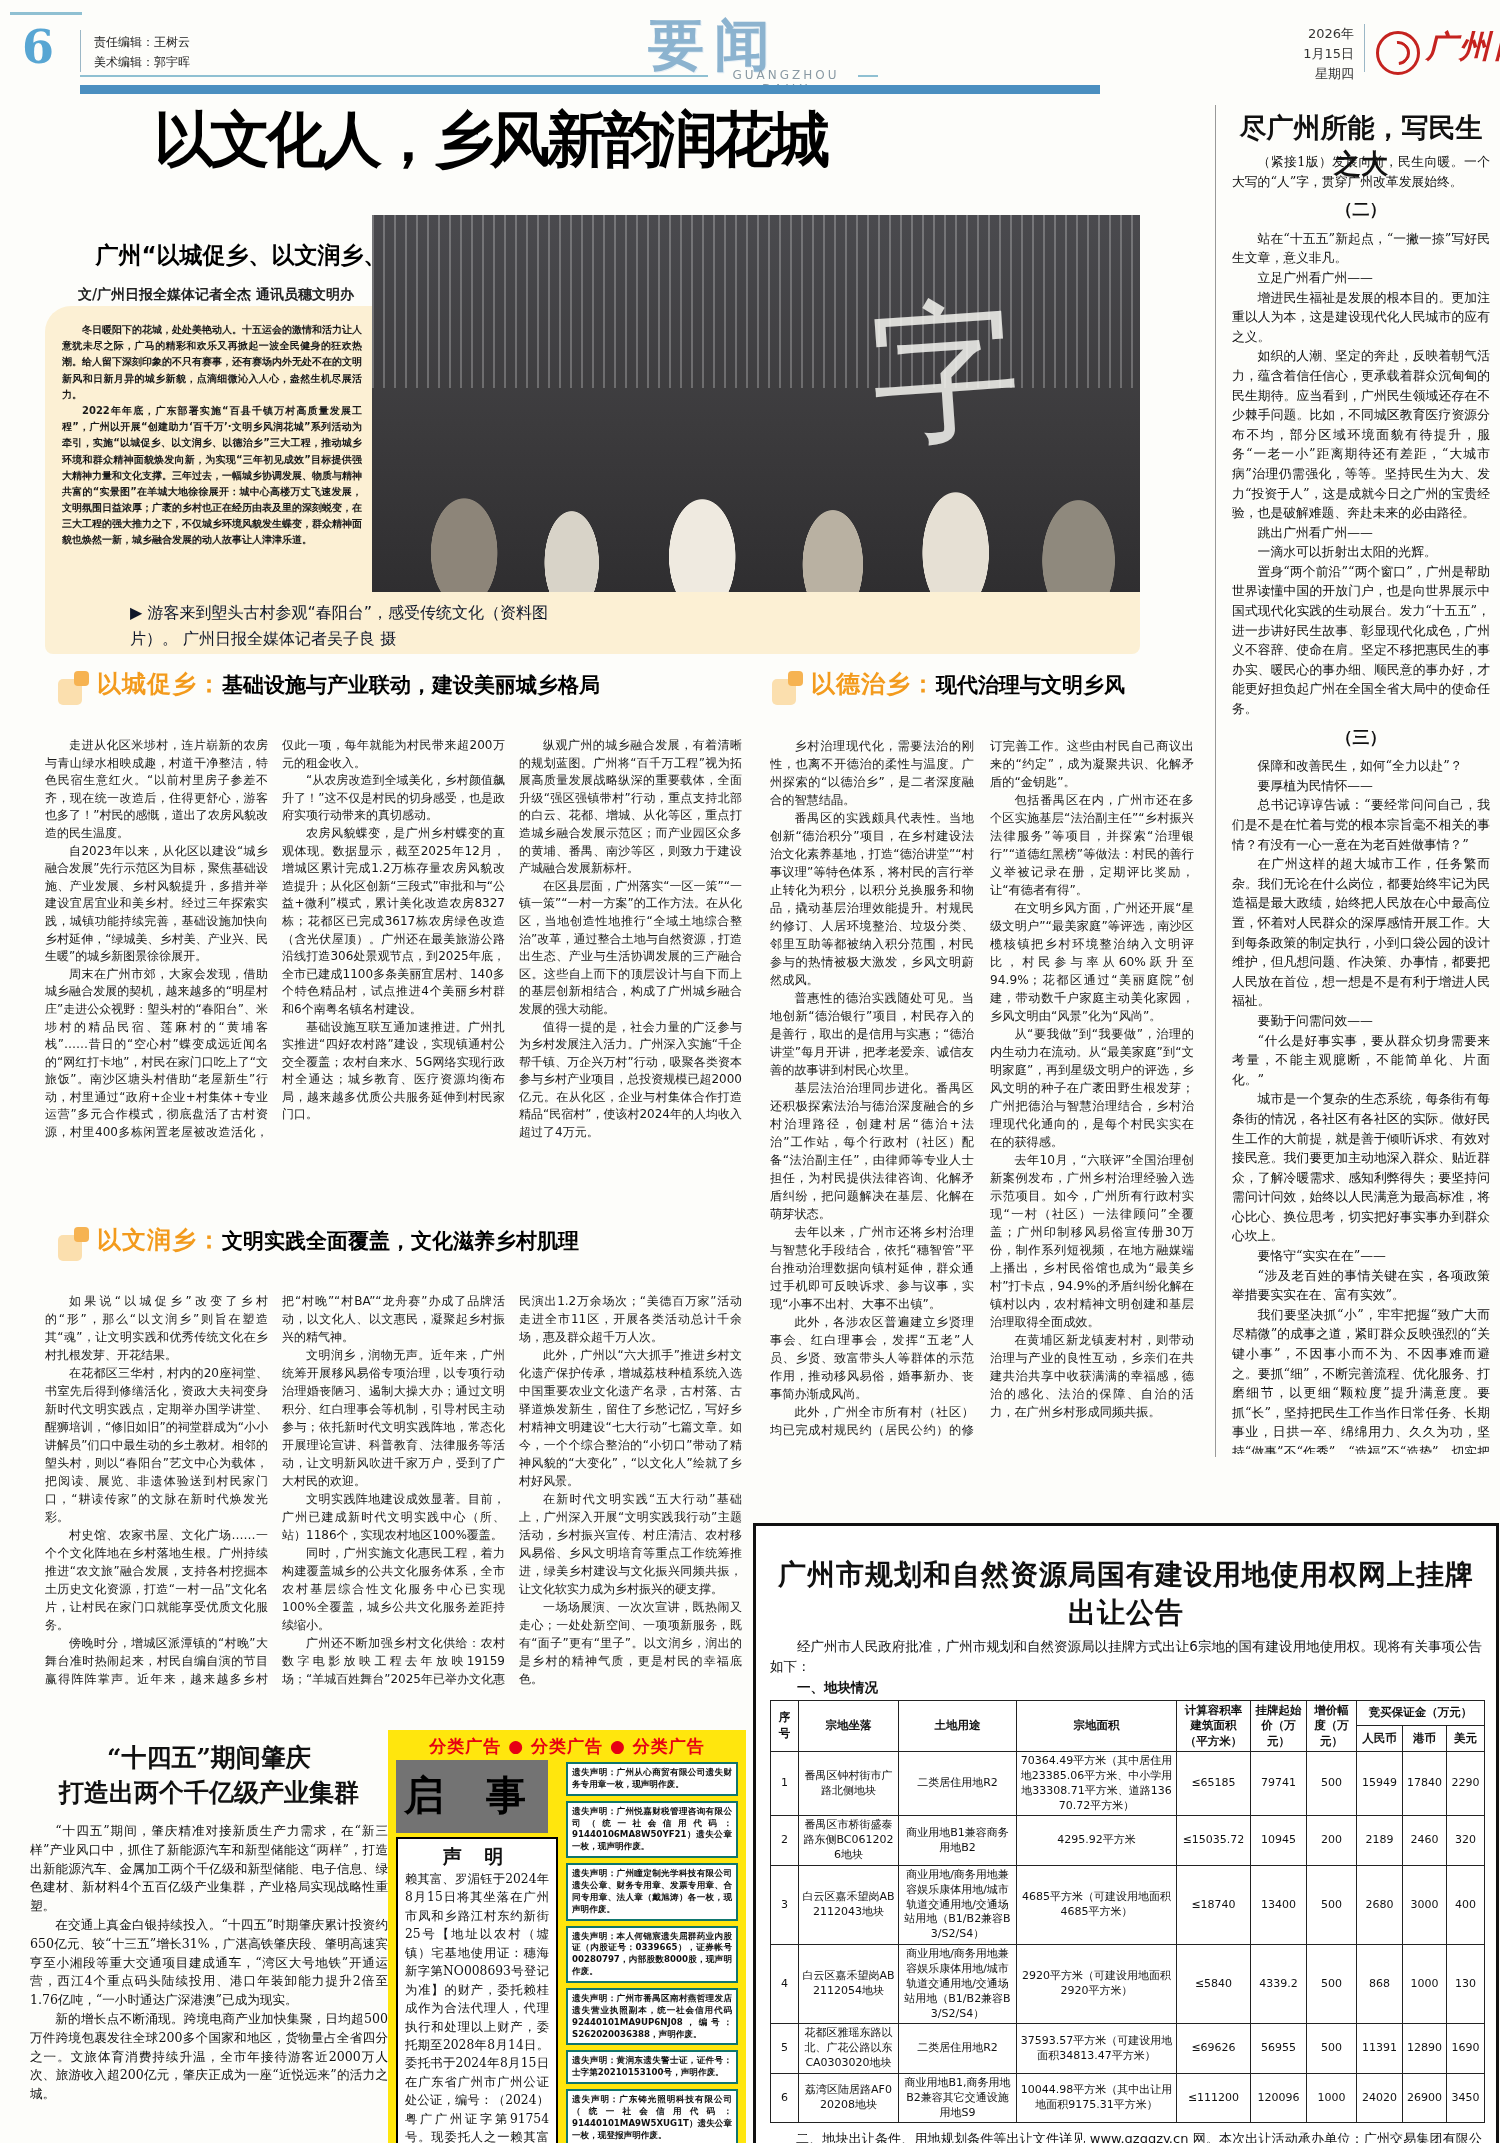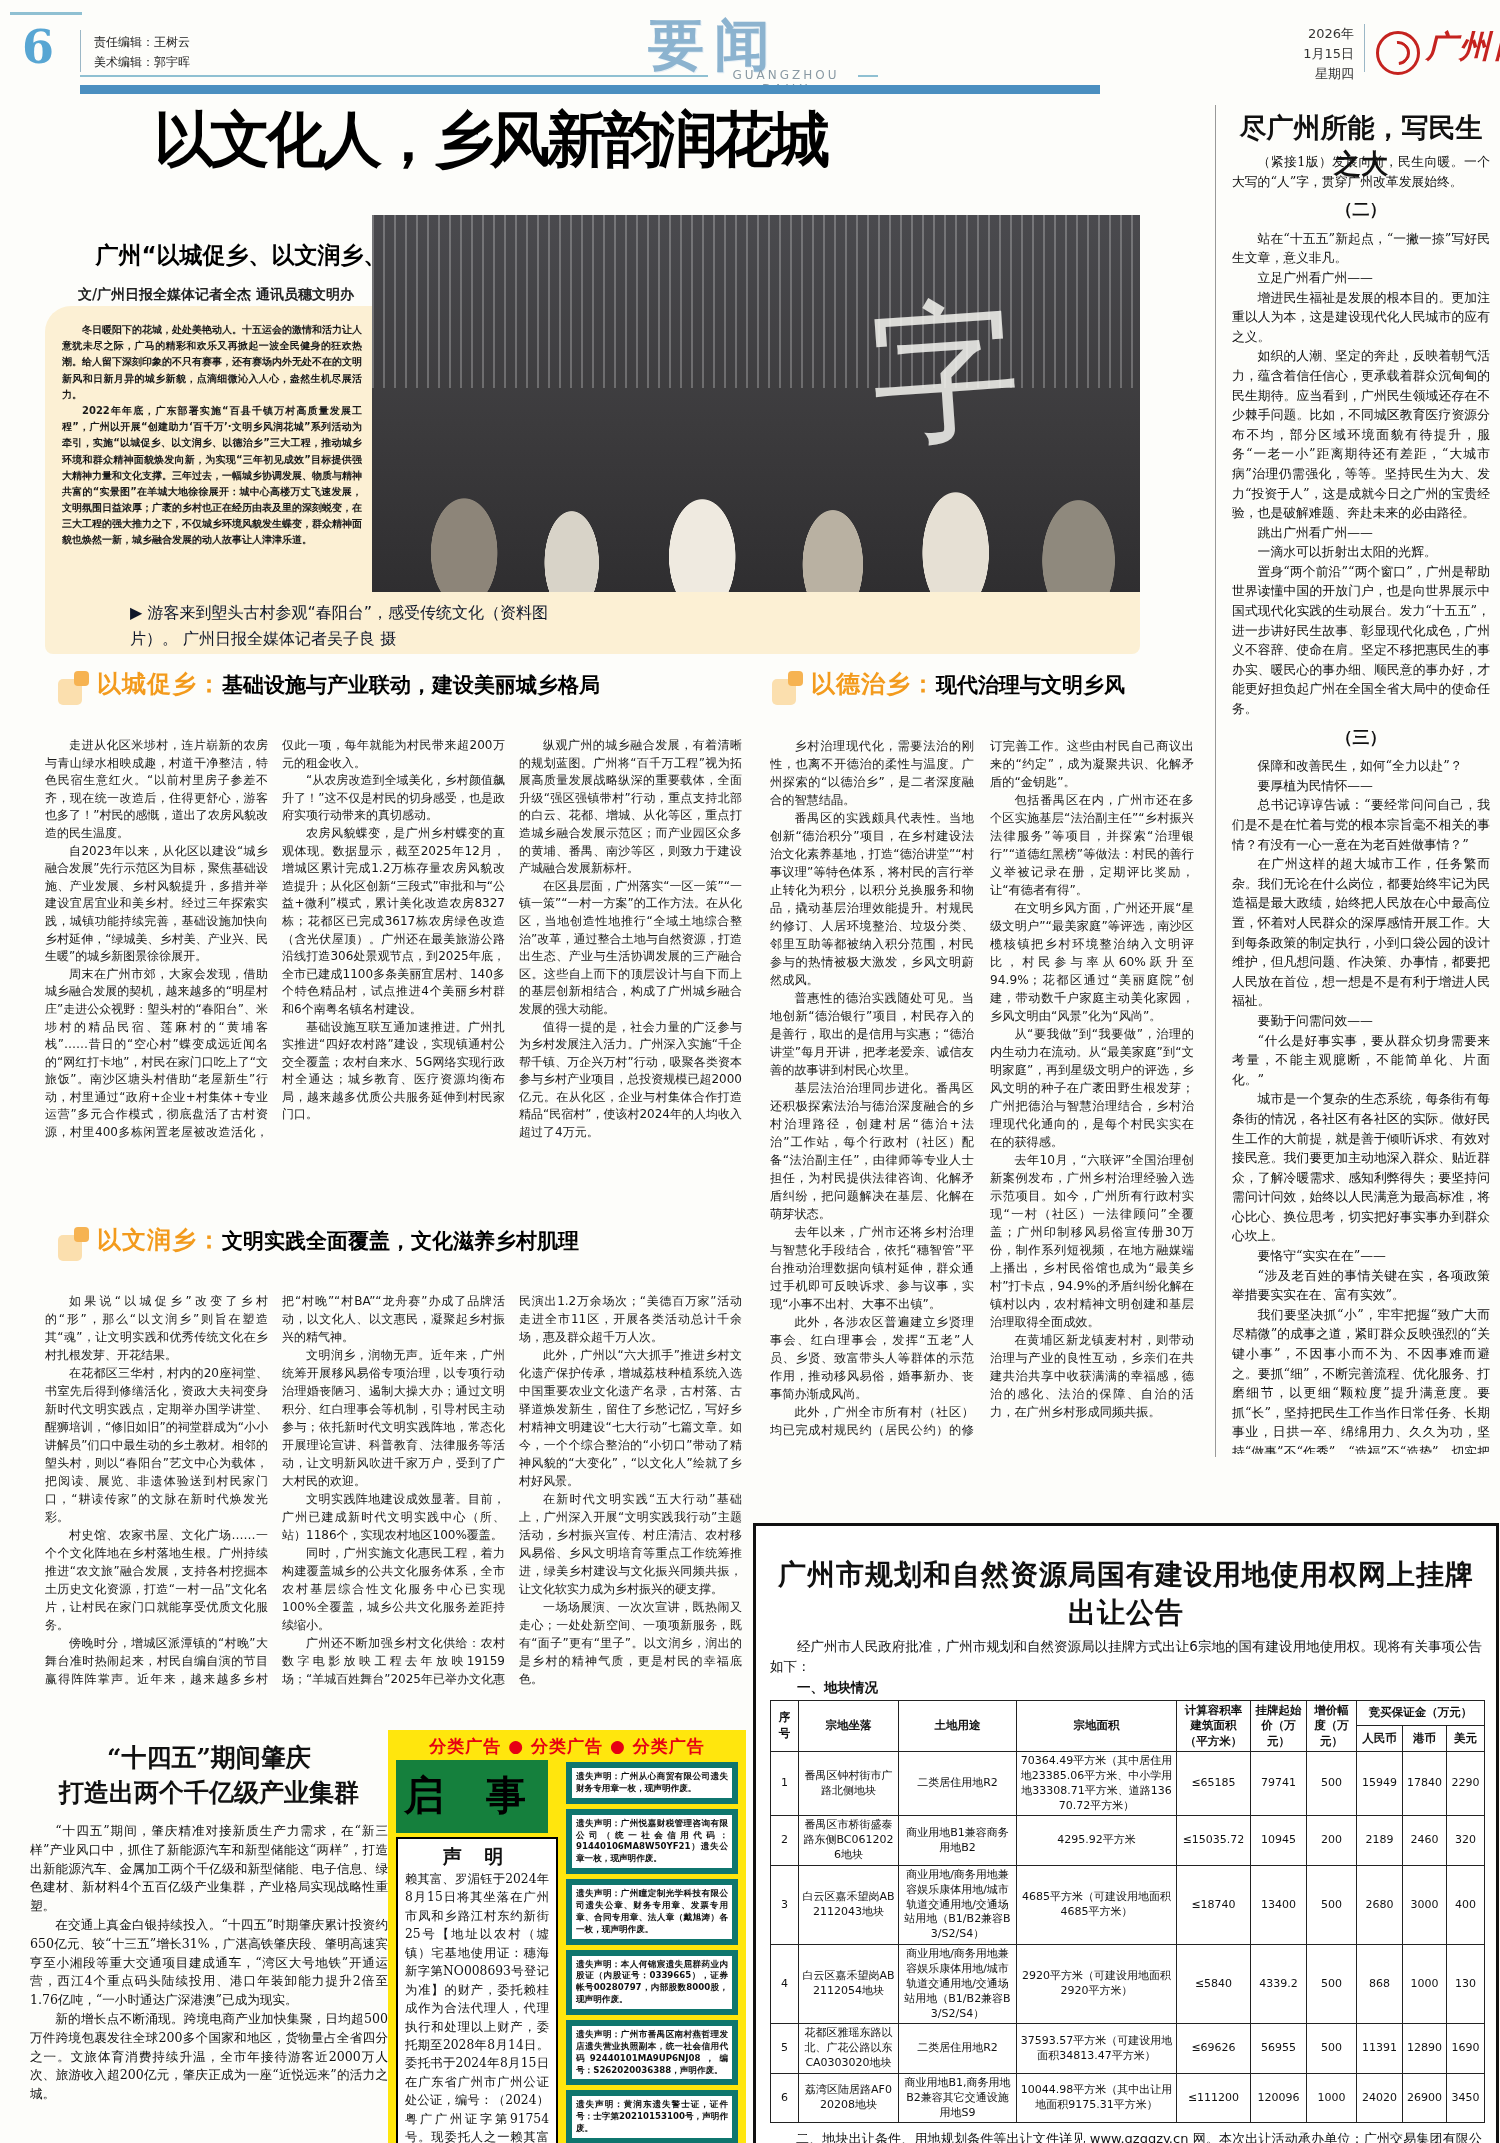--- a/index.html
+++ b/index.html
@@ -64,21 +64,21 @@
   .zq-body{font-family:"DejaVu Serif",serif;font-size:12.6px;line-height:18.8px;overflow:hidden;}
   .zq-body p{margin:0;text-indent:2em;text-align:justify;}
   .zq-lead{font-weight:bold;}
   
   .ads{background:#ffe60d;}
   .ads-head{color:#e60013;font-weight:bold;font-size:17px;letter-spacing:1px;}
   .qishi{font-weight:bold;font-size:40px;letter-spacing:14px;color:#000;}
   .sm-box{background:#fff;border:2px solid #000;padding:5px 7px;}
   .sm-title{font-weight:bold;font-size:19px;letter-spacing:8px;text-align:center;}
   .sm-body{font-family:"DejaVu Serif",serif;font-size:12.3px;line-height:1.5;text-align:justify;}
-  .ad-item{background:#fff;border:6px solid #0f766e;padding:3px 4px;margin-bottom:5px;
+  .ad-item{background:#fff;border:2px solid #0f766e;padding:3px 4px;margin-bottom:5px;
            font-weight:bold;font-size:8.6px;line-height:1.38;text-align:justify;}
   
   .auction{border:3px solid #111;background:#fff;padding:8px 14px;}
   .au-title{font-family:"DejaVu Serif",serif;font-weight:bold;font-size:28px;letter-spacing:1px;margin-top:22px;}
   .au-intro{font-size:13.5px;line-height:1.5;}
   .au-label{font-size:13.5px;font-weight:bold;}
   table.au{border-collapse:collapse;width:100%;table-layout:fixed;}
   table.au th,table.au td{border:1.6px solid #222;font-size:11px;line-height:1.35;
       text-align:center;vertical-align:middle;padding:2px 3px;word-break:break-all;}
   table.au th{font-weight:bold;font-size:11.5px;}
@@ -212,21 +212,21 @@
   </div>
   <div class="abs zq-body" style="left:30px;top:1822px;width:358px;height:318px;">
     <p>“十四五”期间，肇庆精准对接新质生产力需求，在“新三样”产业风口中，抓住了新能源汽车和新型储能这“两样”，打造出新能源汽车、金属加工两个千亿级和新型储能、电子信息、绿色建材、新材料4个五百亿级产业集群，产业格局实现战略性重塑。</p>
     <p>在交通上真金白银持续投入。“十四五”时期肇庆累计投资约650亿元、较“十三五”增长31%，广湛高铁肇庆段、肇明高速宾亨至小湘段等重大交通项目建成通车，“湾区大号地铁”开通运营，西江4个重点码头陆续投用、港口年装卸能力提升2倍至1.76亿吨，“一小时通达广深港澳”已成为现实。</p>
     <p>新的增长点不断涌现。跨境电商产业加快集聚，日均超500万件跨境包裹发往全球200多个国家和地区，货物量占全省四分之一。文旅体育消费持续升温，全市年接待游客近2000万人次、旅游收入超200亿元，肇庆正成为一座“近悦远来”的活力之城。</p>
   </div>
 
   <div class="abs ads" style="left:388px;top:1730px;width:358px;height:413px;padding:0;">
     <div class="ads-head center" style="padding:5px 0 3px;">分类广告 ● 分类广告 ● 分类广告</div>
     <div class="abs" style="left:8px;top:30px;width:162px;">
-      <div class="qishi center" style="background:#15803d;padding:8px 0 10px;border-right:10px solid #ffe60d;">启 事</div>
+      <div class="qishi center" style="background:#737373;padding:8px 0 10px;border-right:10px solid #ffe60d;">启 事</div>
       <div class="sm-box" style="margin-top:4px;">
         <div class="sm-title">声 明</div>
         <div class="sm-body">赖其富、罗湄钰于2024年8月15日将其坐落在广州市凤和乡路江村东约新街25号【地址以农村（墟镇）宅基地使用证：穗海新字第NO008693号登记为准】的财产，委托赖桂成作为合法代理人，代理执行和处理以上财产，委托期至2028年8月14日。委托书于2024年8月15日在广东省广州市广州公证处公证，编号：（2024）粤广广州证字第91754号。现委托人之一赖其富已离世，其配偶委托人罗湄钰要求终止所有一切相关的委托，特此声明。</div>
       </div>
 
     </div>
     <div class="abs" style="left:178px;top:32px;width:172px;">
         <div class="ad-item">遗失声明：广州从心商贸有限公司遗失财务专用章一枚，现声明作废。</div>
         <div class="ad-item">遗失声明：广州悦嘉财税管理咨询有限公司（统一社会信用代码：91440106MA8W50YF21）遗失公章一枚，现声明作废。</div>
         <div class="ad-item">遗失声明：广州瞳定制光学科技有限公司遗失公章、财务专用章、发票专用章、合同专用章、法人章（戴旭涛）各一枚，现声明作废。</div>

